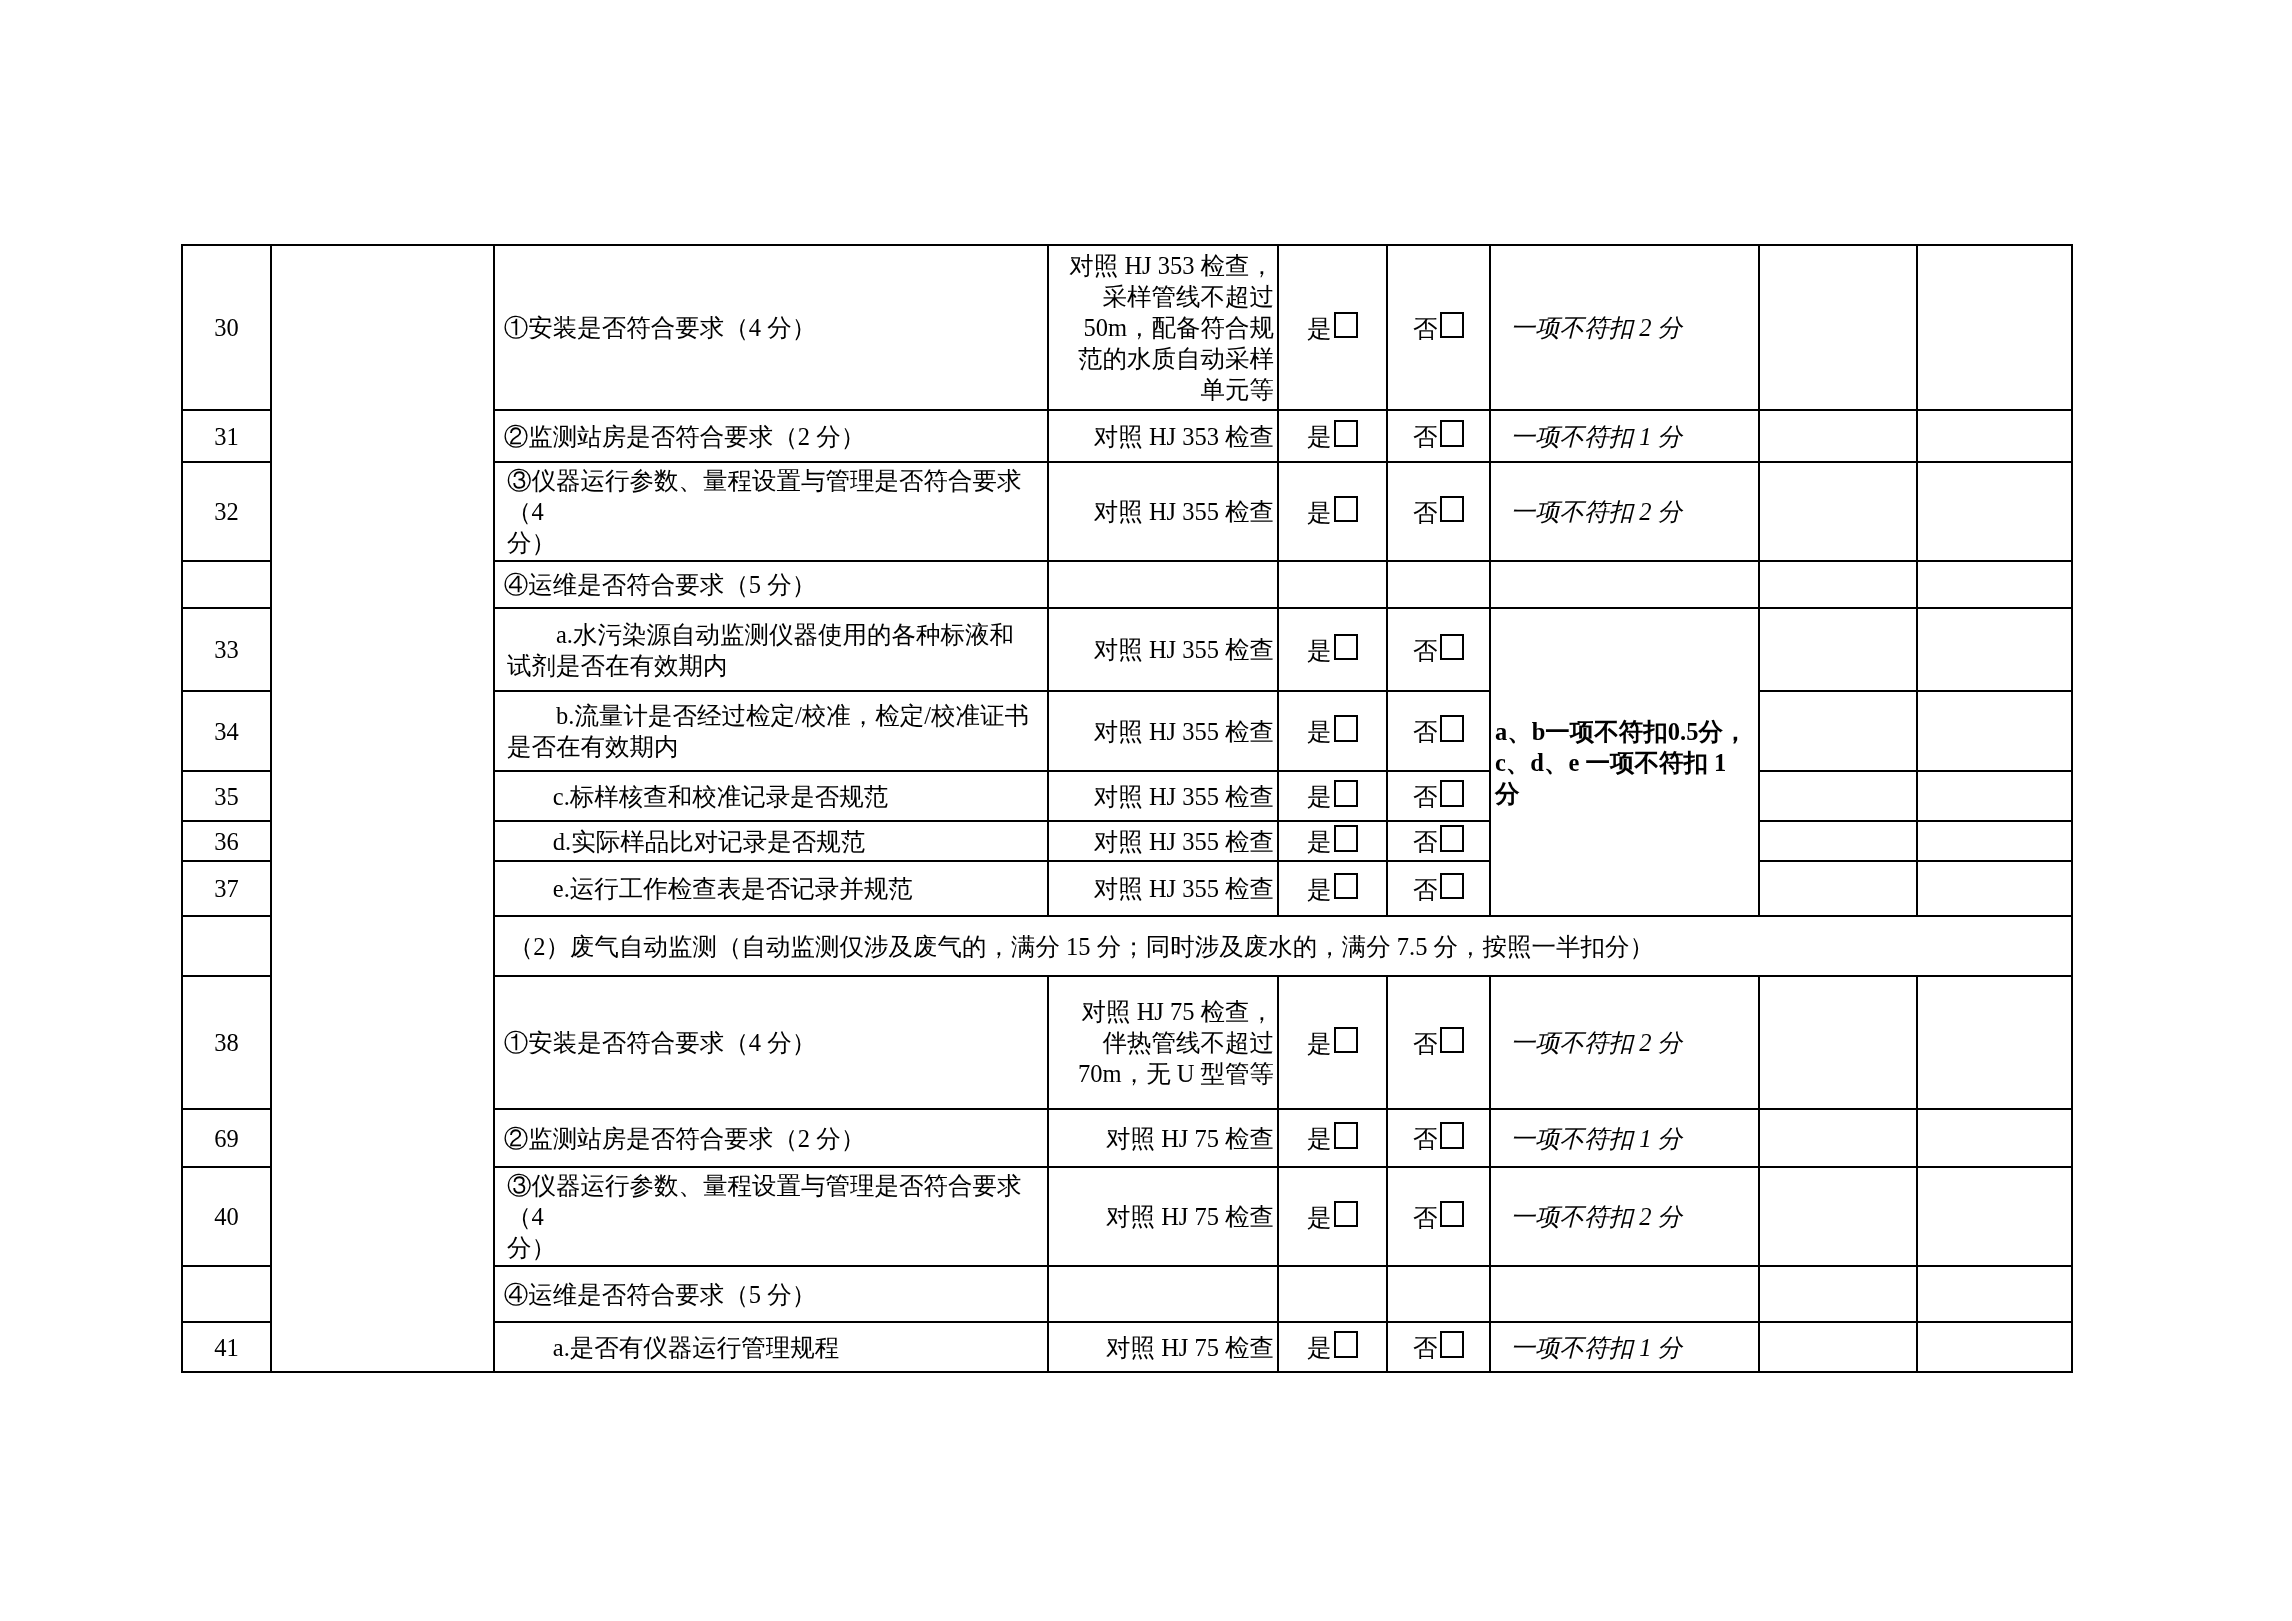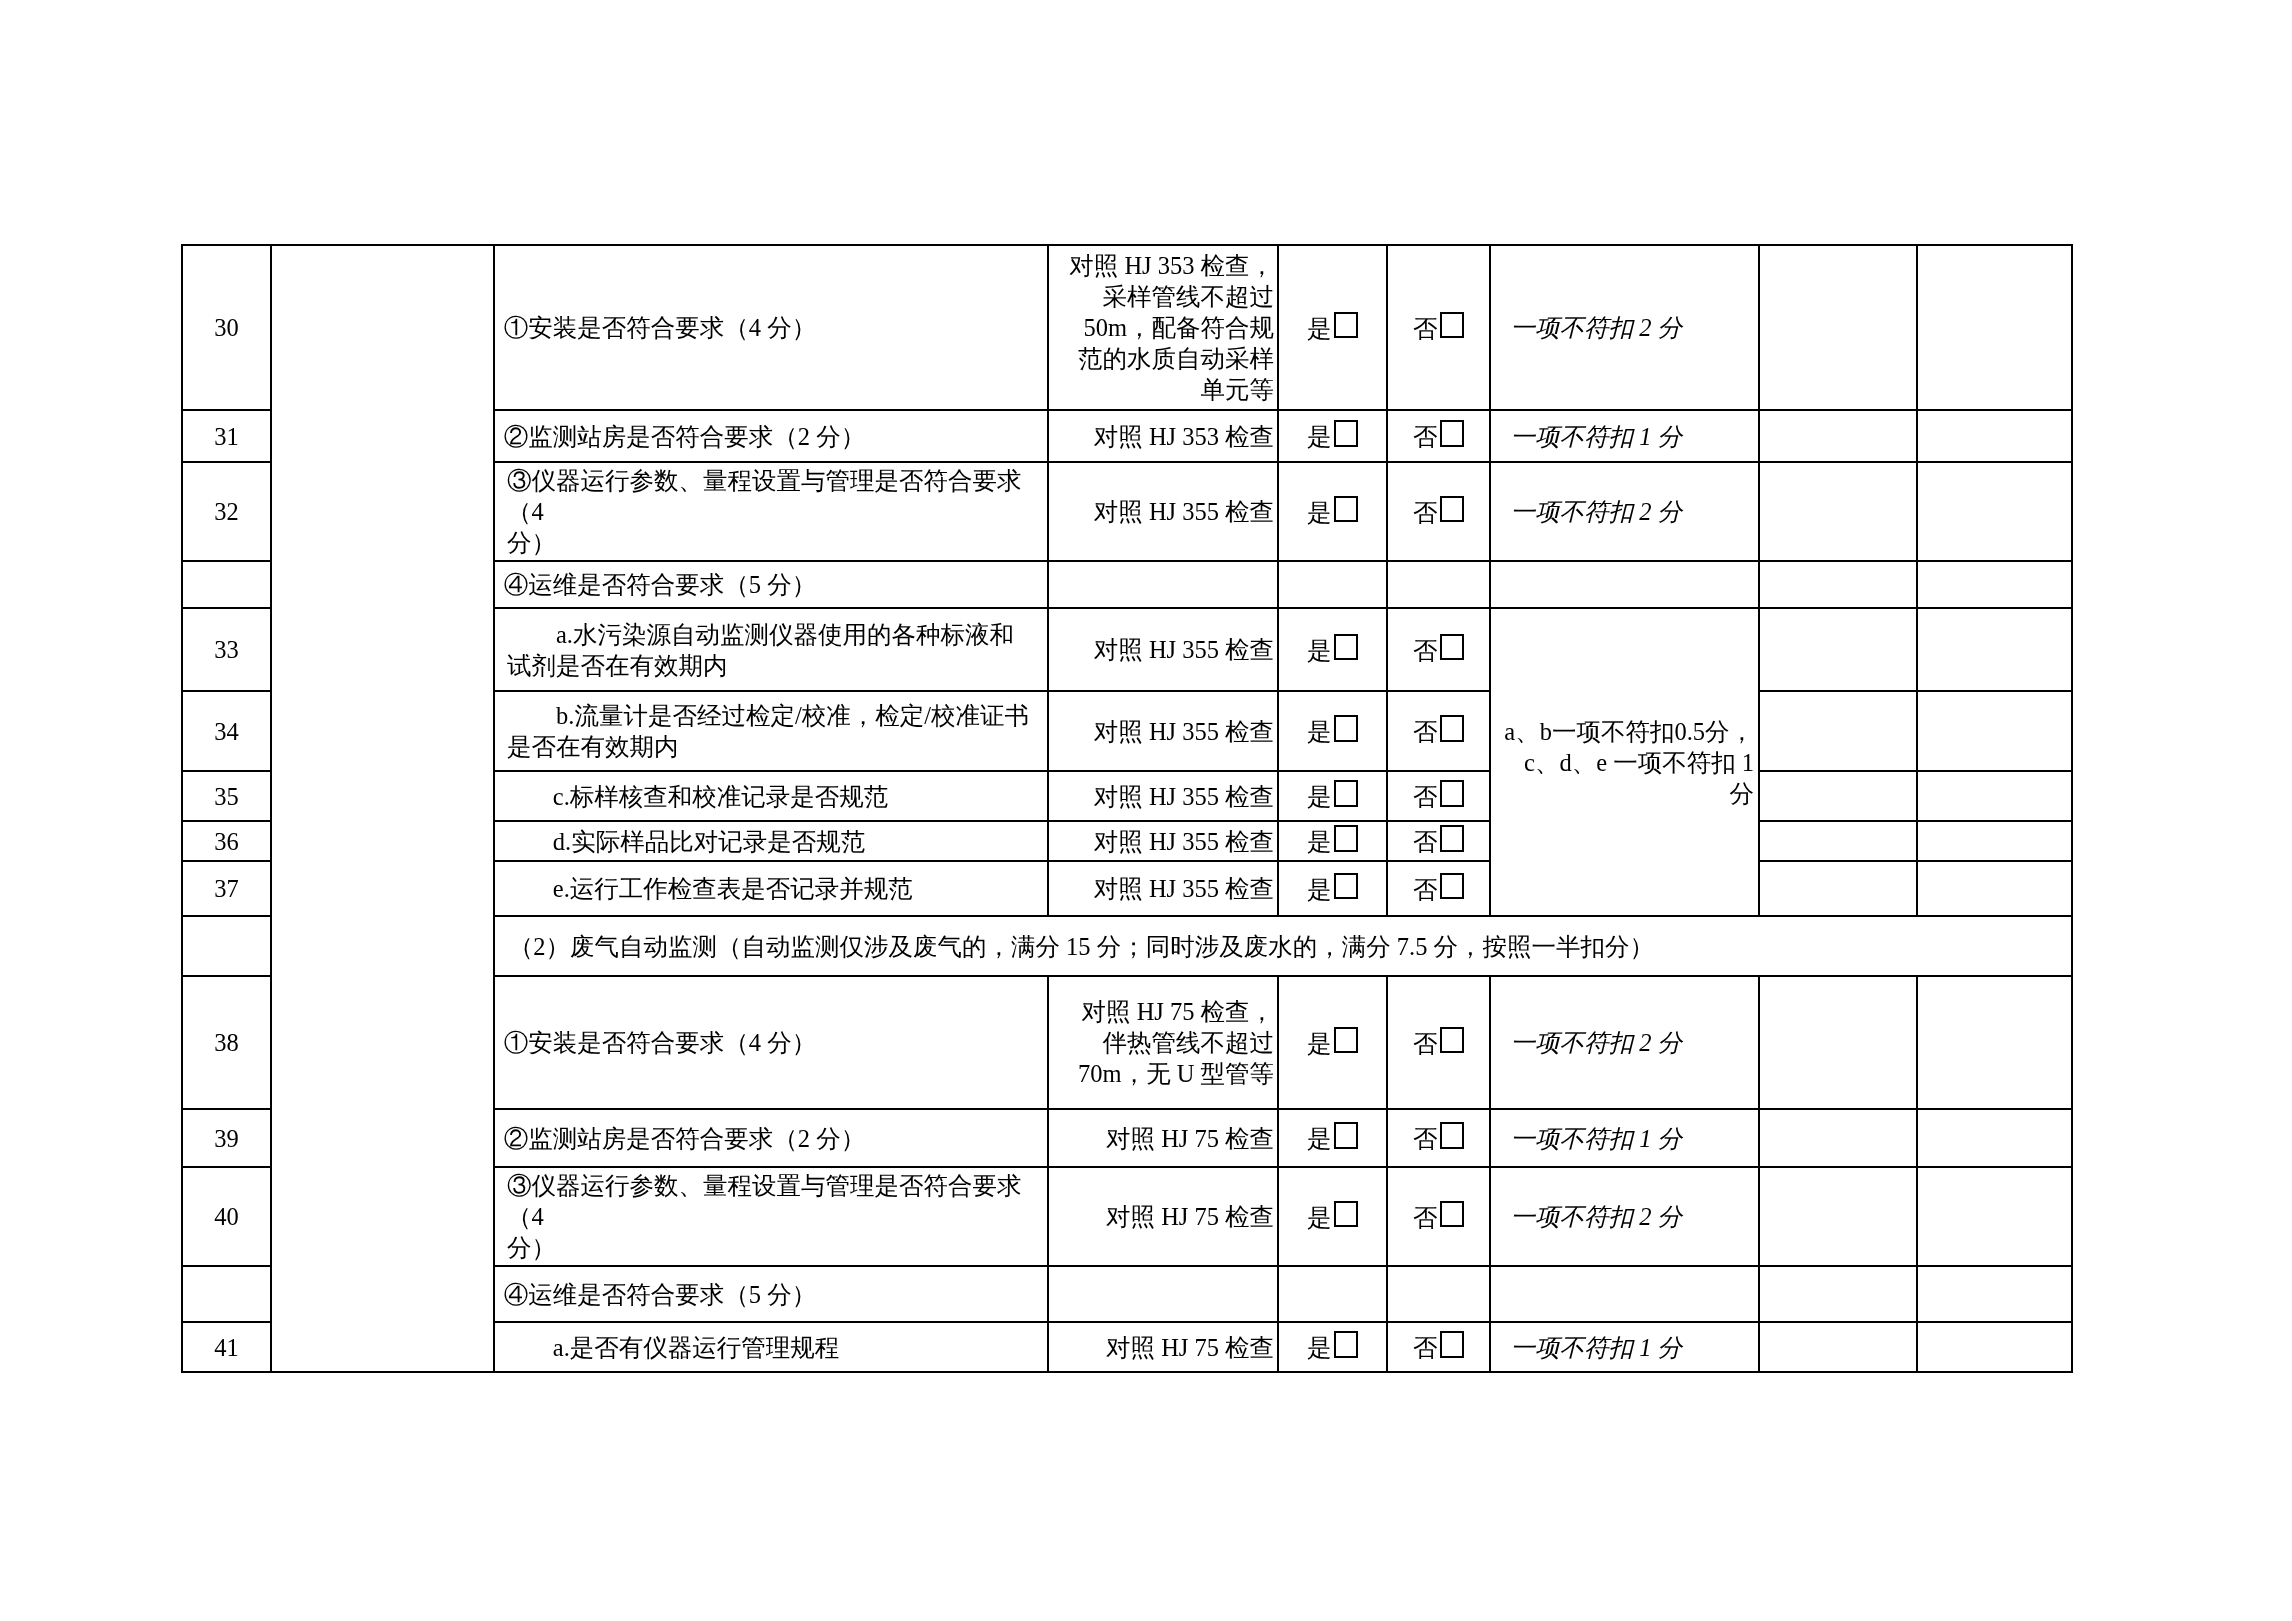--- a/index.html
+++ b/index.html
@@ -27,21 +27,21 @@
     word-break:break-all;
   }
   td.num{text-align:center;padding:0;border-radius:22px;}
   td.cat{padding:0;}
   td.item{text-align:left;padding:2px 7.8px 2px 8.8px;}
   td.ind{text-indent:2em;}
   td.pre{white-space:pre-line;padding-left:12px;}
   td.method{text-align:right;padding:2px 2.9px 2px 3.9px;}
   td.chk{text-align:center;padding:0;}
   td.ded{text-align:left;padding:2px 5.9px 2px 19.6px;font-style:italic;}
-  td.dedm{text-align:right;padding:2px 3.9px;}
+  td.dedm{text-align:left;padding:2px 3.9px;font-weight:bold;}
   td.section{text-align:left;padding:2px 7.8px 2px 13.7px;}
   td.blank{padding:0;}
   .cb{
     display:inline-block;
     width:19.6px;height:22.5px;
     border:2px solid #000;
     margin-left:2.9px;
     vertical-align:-2px;
     background:#fff;
   }
@@ -181,21 +181,21 @@
 伴热管线不超过
 70m，无 U 型管等</td>
         <td class="chk"><span>是</span><span class="cb"></span></td>
         <td class="chk"><span>否</span><span class="cb"></span></td>
         <td class="ded">一项不符扣 2 分</td>
         <td class="blank"></td>
         <td class="blank"></td>
       </tr>
 
       <tr style="height:58px">
-        <td class="num">39</td>
+        <td class="num">69</td>
         <td class="item">②监测站房是否符合要求（2 分）</td>
         <td class="method">对照 HJ 75 检查</td>
         <td class="chk"><span>是</span><span class="cb"></span></td>
         <td class="chk"><span>否</span><span class="cb"></span></td>
         <td class="ded">一项不符扣 1 分</td>
         <td class="blank"></td>
         <td class="blank"></td>
       </tr>
 
       <tr style="height:82px">

